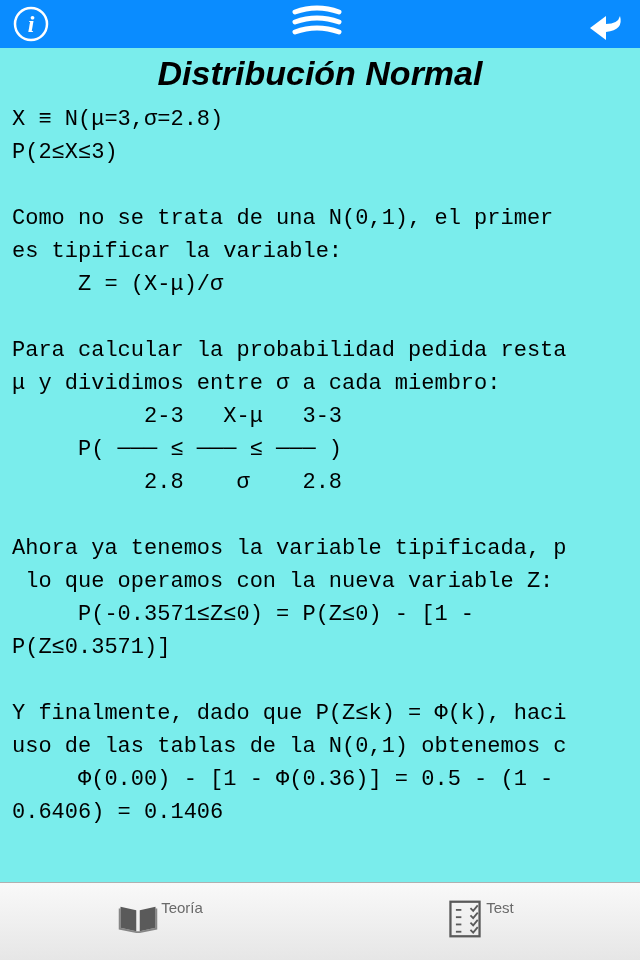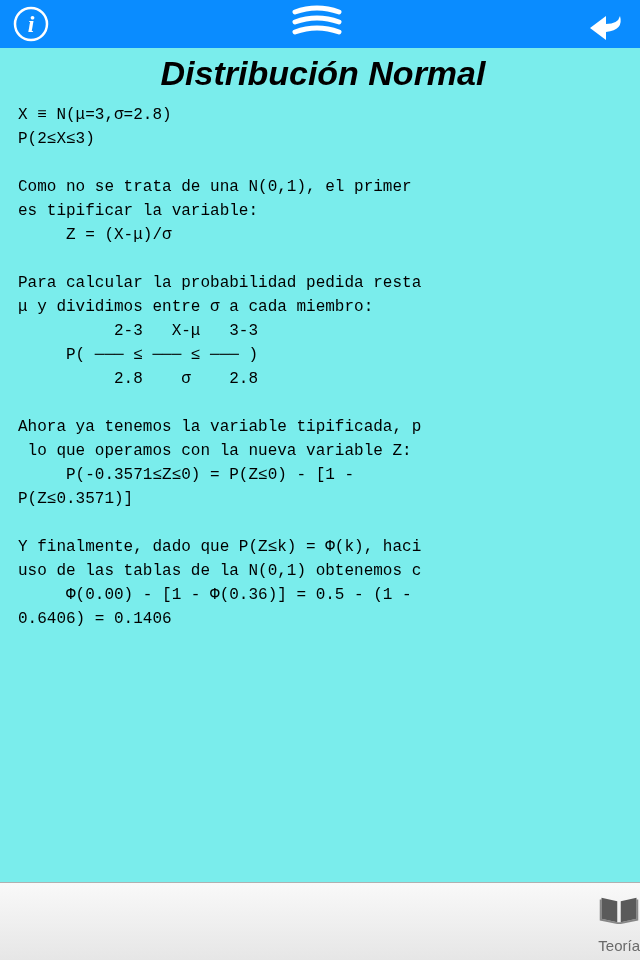--- a/index.html
+++ b/index.html
@@ -22,53 +22,52 @@
     .topbar .icon-btn {
       color: white;
       display: flex;
       align-items: center;
       justify-content: center;
       cursor: pointer;
     }
     .content {
       flex: 1;
       background: #7aedec;
-      padding: 6px 12px 12px 18px;
+      padding: 6px 12px 12px 12px;
       overflow: hidden;
     }
     .title {
       font-family: "Helvetica Neue", Arial, sans-serif;
       font-style: italic;
       font-weight: 700;
       font-size: 34px;
       text-align: center;
       color: #000;
       margin-bottom: 10px;
     }
     .body-text {
       font-family: "Courier New", monospace;
-      font-size: 16px;
+      font-size: 22px;
       line-height: 1.5;
       color: #000;
       white-space: pre;
       letter-spacing: 0px;
     }
     .bottombar {
       height: 78px;
       background: linear-gradient(#f9f9f9, #e6e6e6);
       border-top: 1px solid #b0b0b0;
       display: flex;
       justify-content: space-around;
       align-items: center;
     }
     .tab {
       flex: 1;
       display: flex;
-      flex-direction: column;
-      align-items: flex-end;
+      align-items: flex-start;
       justify-content: center;
       gap: 2px;
       cursor: pointer;
     }
     .tab .tab-icon { color: #5a5a5a; }
     .tab .tab-label {
       font-family: "Helvetica Neue", Arial, sans-serif;
       font-size: 15px;
       color: #6a6a6a;
     }
@@ -129,13 +128,29 @@
   <div class="tab">
     <span class="tab-icon">
       <svg width="42" height="40" viewBox="0 0 48 40" fill="currentColor">
         <path d="M4 6 L4 30 L22 34 L22 10 Z"></path>
         <path d="M26 10 L26 34 L44 30 L44 6 Z"></path>
         <path d="M2 8 L2 32 L22 36 L24 36 L26 36 L46 32 L46 8 L44 8 L44 30 L26 34 L22 34 L4 30 L4 8 Z" opacity="0.7"></path>
       </svg>
     </span>
     <span class="tab-label">Teoría</span>
   </div>
+  <div class="tab">
+    <span class="tab-icon">
+      <svg width="38" height="40" viewBox="0 0 38 44" fill="none" stroke="currentColor">
+        <rect x="3" y="3" width="32" height="38" stroke-width="2.5"></rect>
+        <line x1="9" y1="12" x2="15" y2="12" stroke-width="2"></line>
+        <path d="M25 10 L28 13 L33 7" stroke-width="2"></path>
+        <line x1="9" y1="20" x2="15" y2="20" stroke-width="2"></line>
+        <path d="M25 18 L28 21 L33 15" stroke-width="2"></path>
+        <line x1="9" y1="28" x2="15" y2="28" stroke-width="2"></line>
+        <path d="M25 26 L28 29 L33 23" stroke-width="2"></path>
+        <line x1="9" y1="36" x2="15" y2="36" stroke-width="2"></line>
+        <path d="M25 34 L28 37 L33 31" stroke-width="2"></path>
+      </svg>
+    </span>
+    <span class="tab-label">Test</span>
+  </div>
 </div>
 
 </body></html>

